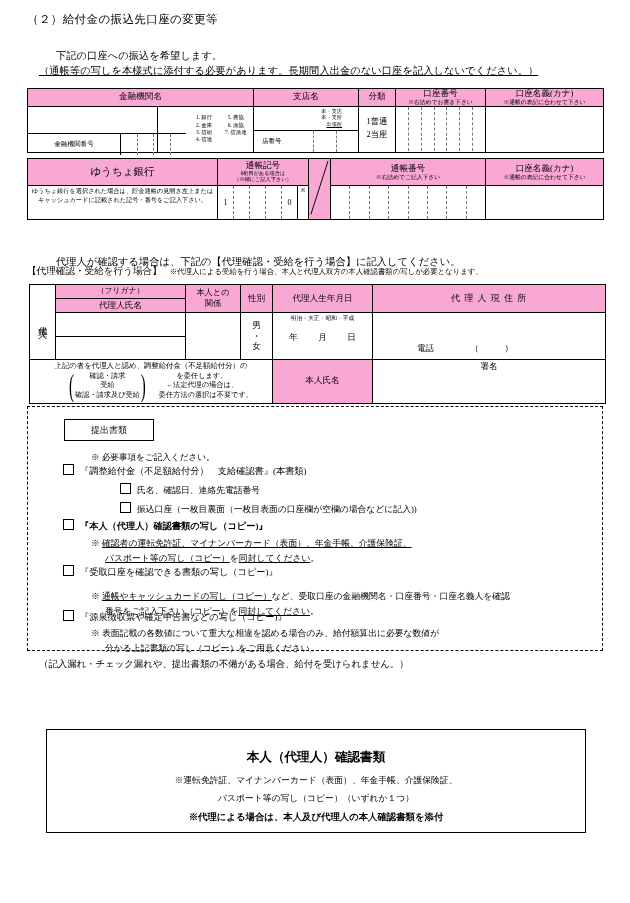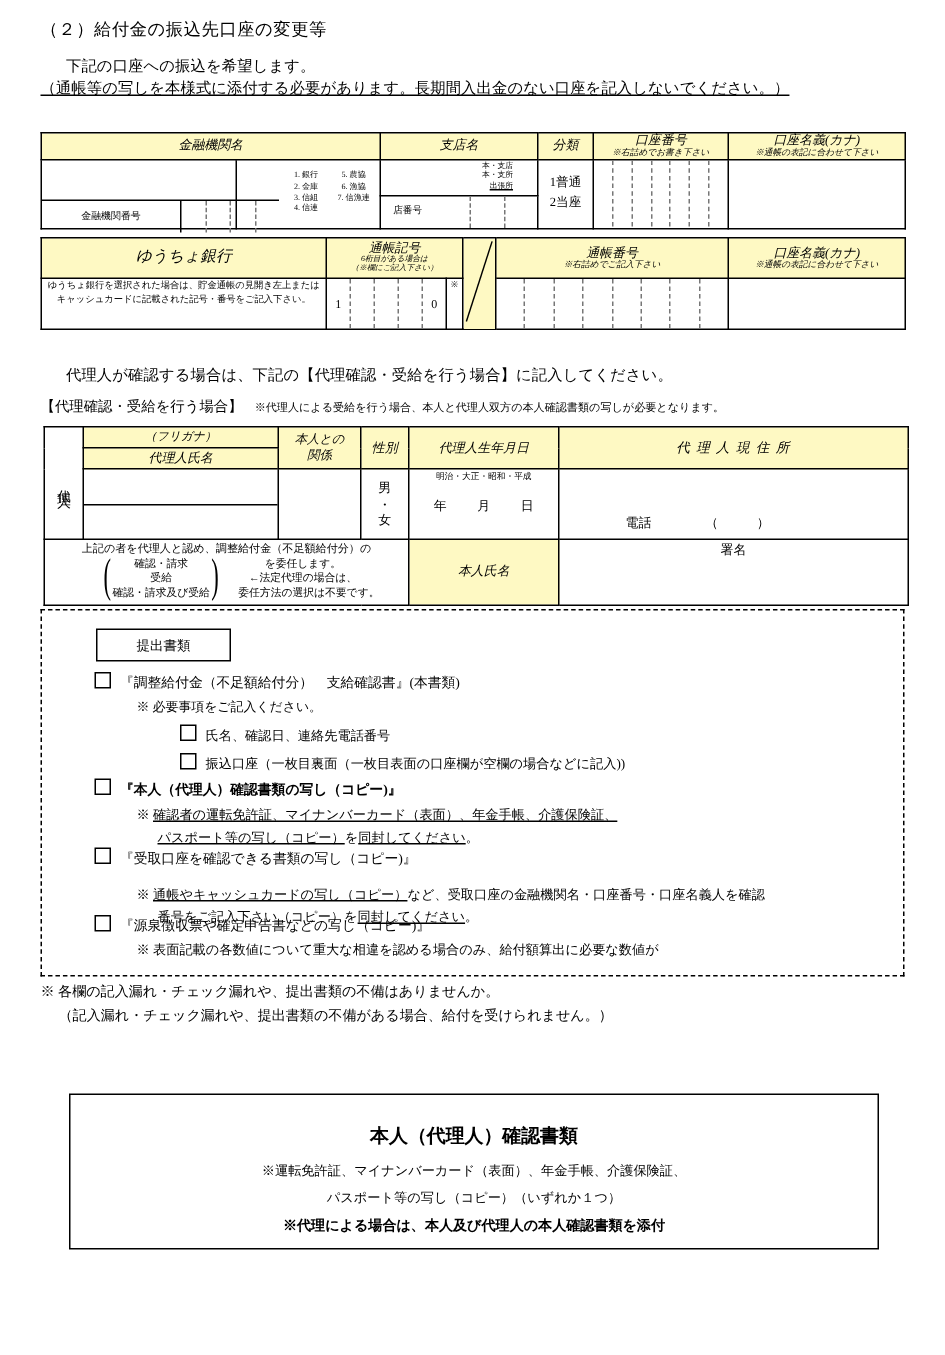--- a/index.html
+++ b/index.html
@@ -13,42 +13,42 @@
     font-family: "Liberation Serif", "DejaVu Serif", serif;
     color: #000000;
     font-size: 10px;
     position: relative;
     overflow: hidden;
   }
   .page { position: relative; width: 630px; height: 899px; padding: 0; }
 
   
   .sec-title { font-size: 11.5px; margin: 0; letter-spacing: .4px; }
-  .lead { font-size: 10.2px; margin: 0; letter-spacing: .1px; text-align: center; }
+  .lead { font-size: 10.2px; margin: 12px; letter-spacing: .1px; text-align: center; }
   .u { text-decoration: underline; }
   .xsmall { font-size: 5.8px; }
   .tiny { font-size: 5.2px; }
 
   
   table.frm {
     border-collapse: collapse;
     width: 100%;
     table-layout: fixed;
   }
   table.frm td, table.frm th {
     border: 1px solid #000;
     padding: 0;
     vertical-align: middle;
     text-align: center;
     font-weight: normal;
     font-size: 8.6px;
     line-height: 1.15;
   }
   .outer { border: 1.6px solid #000; }
-  .hdr { background: #fef9c3; font-style: italic; }
+  .hdr { background: #f9a8d4; }
   .nob-l { border-left: none !important; }
   .nob-r { border-right: none !important; }
 
   
   .digits { display: flex; height: 100%; width: 100%; }
   .digits > i {
     flex: 1 1 0;
     border-right: 1px dashed #777;
     display: block;
     font-style: normal;
@@ -354,24 +354,24 @@
       </tr>
     </tbody>
       </table>
   </div>
 
   <div class="dashbox" style="position:absolute; left:27px; top:406px; width:574px; height:243px;">
 
     <div style="position:absolute; left:36px; top:12px; width:88px; height:20px; border:1px solid #000; display:flex; align-items:center; justify-content:center; font-size:9px;">提出書類</div>
 
     <div style="position:absolute; left:35px; top:41px; width:520px;">
+      <div style="font-size:8.6px; margin:4px 0 0 28px;">※ 必要事項をご記入ください。</div>
       <div style="font-size:9.2px;">
         <span class="chk"></span><span>『調整給付金（不足額給付分）　支給確認書』(本書類)</span>
       </div>
-      <div style="font-size:8.6px; margin:4px 0 0 28px;">※ 必要事項をご記入ください。</div>
       <div style="font-size:8.8px; margin:5px 0 0 57px;">
         <span class="chk"></span><span>氏名、確認日、連絡先電話番号</span>
       </div>
       <div style="font-size:8.8px; margin:5px 0 0 57px;">
         <span class="chk"></span><span>振込口座（一枚目裏面（一枚目表面の口座欄が空欄の場合などに記入))</span>
       </div>
     </div>
 
     <div style="position:absolute; left:35px; top:112px; width:520px;">
       <div style="font-size:9.2px;font-weight:bold;">
@@ -397,25 +397,25 @@
       <div style="font-size:8.8px; margin:3px 0 0 42px;">
         <span>番号をご記入下さい（コピー）を</span><span class="u">同封してください</span><span>。</span>
       </div>
     </div>
 
     <div style="position:absolute; left:35px; top:203px; width:520px;">
       <div style="font-size:9.2px;">
         <span class="chk"></span><span>『源泉徴収票や確定申告書などの写し（コピー)』</span>
       </div>
       <div style="font-size:8.8px; margin:4px 0 0 28px;">※ 表面記載の各数値について重大な相違を認める場合のみ、給付額算出に必要な数値が</div>
+      <div style="font-size:8.8px; margin:3px 0 0 42px;">分かる上記書類の写し（コピー）をご用意ください。</div>
     </div>
   </div>
 
   <div style="position:absolute; left:27px; top:655px;">
-    <div style="font-size:9.4px;">※ 各欄の記入漏れ・チェック漏れや、提出書類の不備はありませんか。</div>
     <div style="font-size:9.4px; margin-top:3px; padding-left:12px;">（記入漏れ・チェック漏れや、提出書類の不備がある場合、給付を受けられません。）</div>
   </div>
 
 
   <div class="attach-box" style="position:absolute; left:46px; top:729px; width:538px; height:102px;">
     <div style="text-align:center; margin-top:19px; font-size:12.6px; font-weight:bold;">本人（代理人）確認書類</div>
     <div style="text-align:center; margin-top:9px; font-size:8.8px;">※運転免許証、マイナンバーカード（表面）、年金手帳、介護保険証、</div>
     <div style="text-align:center; margin-top:6px; font-size:8.8px;">パスポート等の写し（コピー）（いずれか１つ）</div>
     <div style="text-align:center; margin-top:6px; font-size:9.4px; font-weight:bold;font-family:Liberation Serif, serif;">※代理による場合は、本人及び代理人の本人確認書類を添付</div>
   </div>

